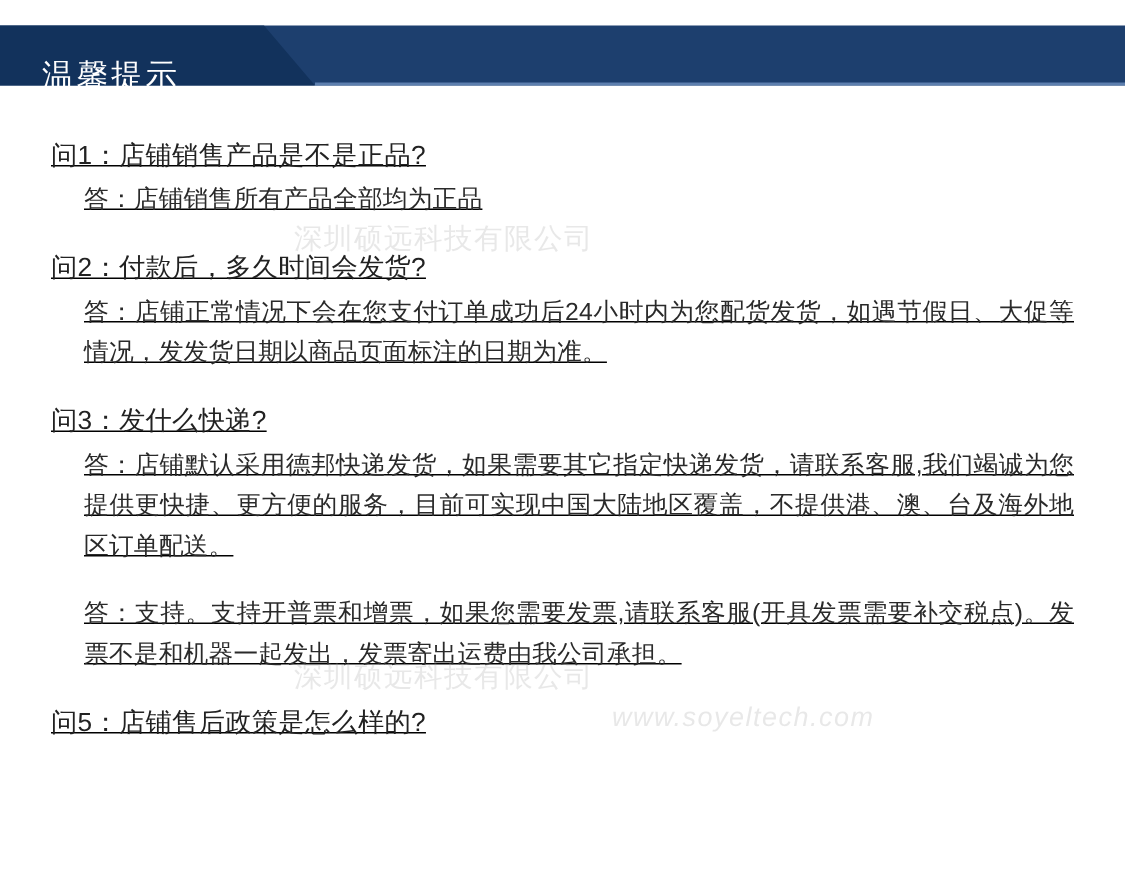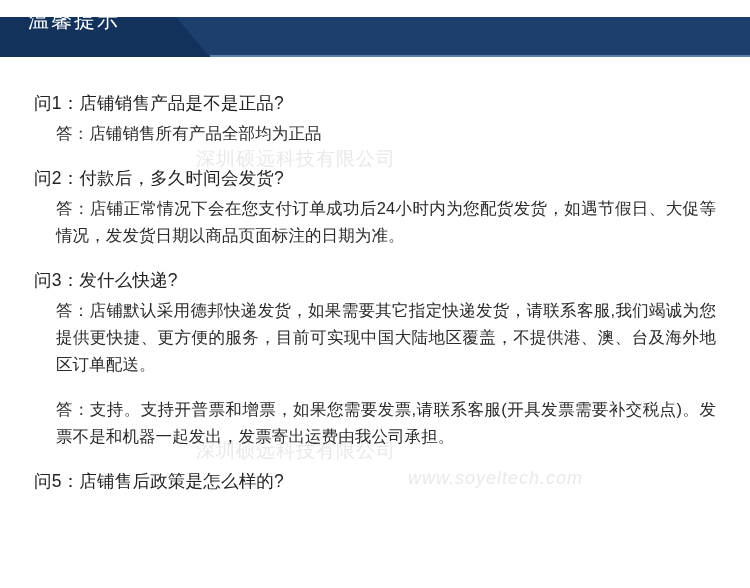--- a/index.html
+++ b/index.html
@@ -55,37 +55,38 @@
     position: absolute;
     left: 210px;
     top: 55px;
     width: 540px;
     height: 2px;
     background: #5d7fae;
   }
   .header-title {
     position: absolute;
     left: 28px;
-    top: 6px;
+    top: 37px;
     color: #ffffff;
     font-size: 21px;
     letter-spacing: 2px;
     font-weight: normal;
     line-height: 28px;
     white-space: nowrap;
   }
 
   
   .content {
     position: relative;
     padding: 22px 34px 0 34px;
     box-sizing: border-box;
   }
   .faq-item {
     margin-bottom: 18px;
+    text-decoration: underline;
   }
   .faq-q {
     color: #222222;
     font-size: 17.5px;
     line-height: 26px;
     margin: 0 0 4px 0;
     letter-spacing: 0.2px;
   }
   .faq-a {
     color: #2a2a2a;

